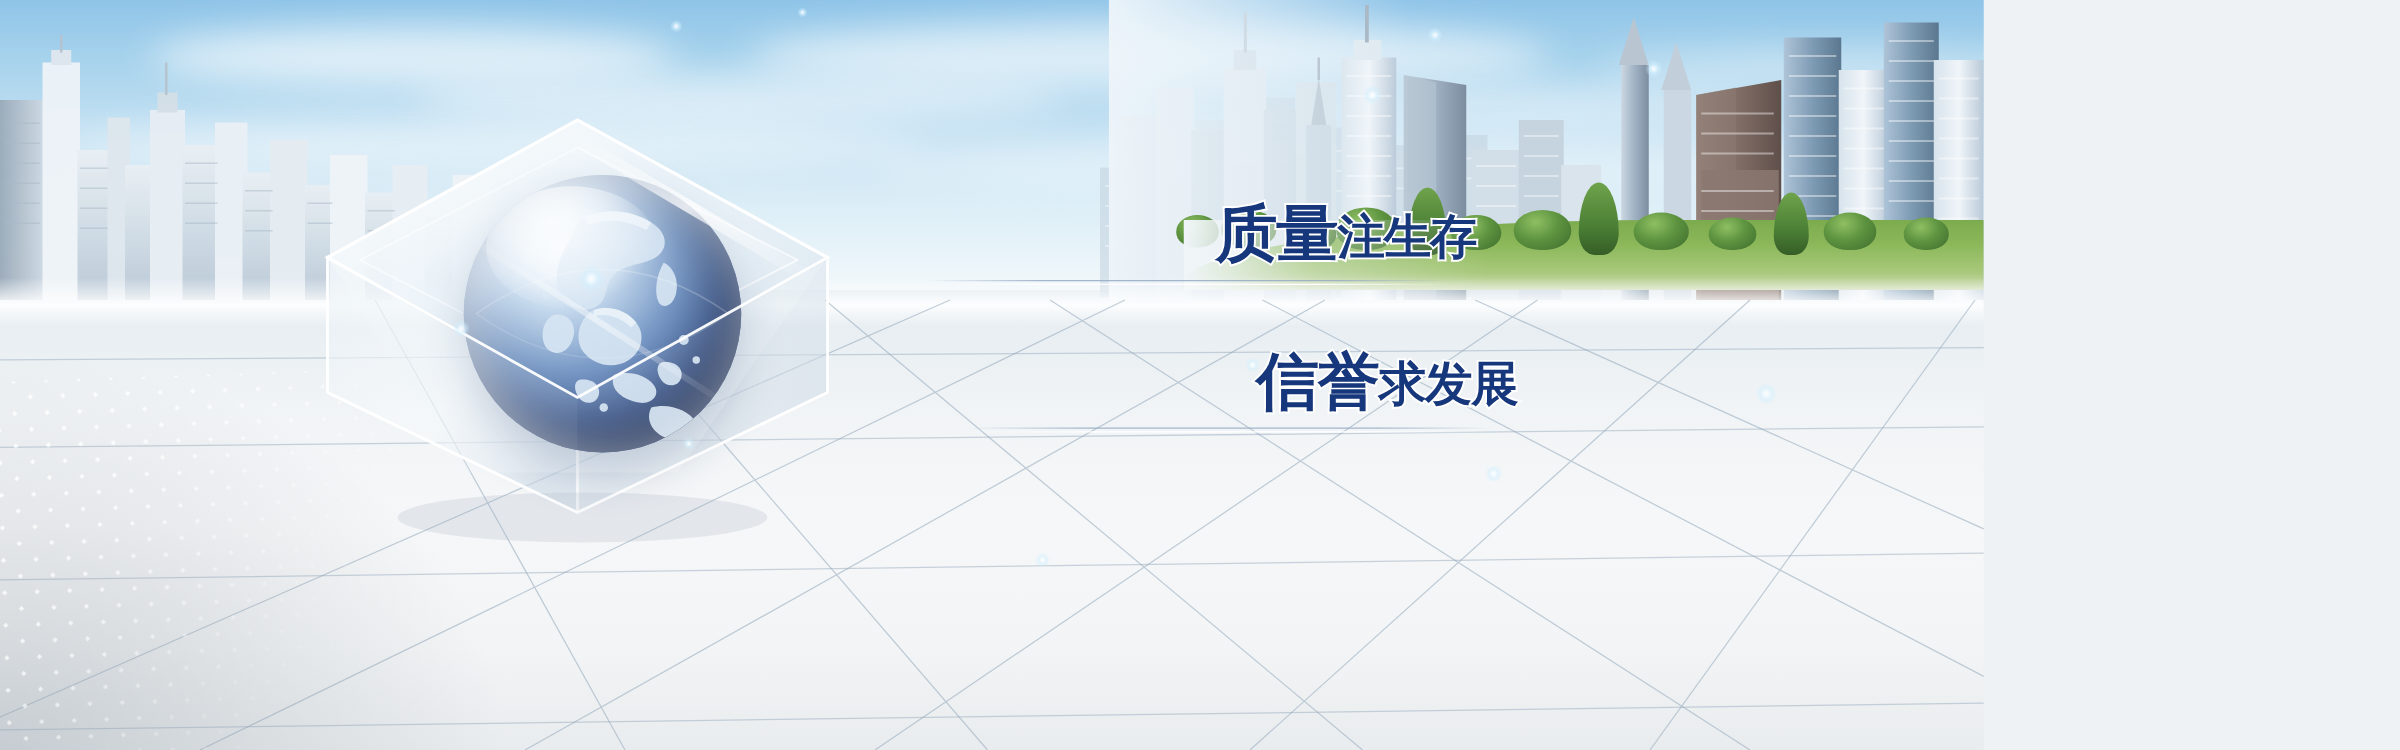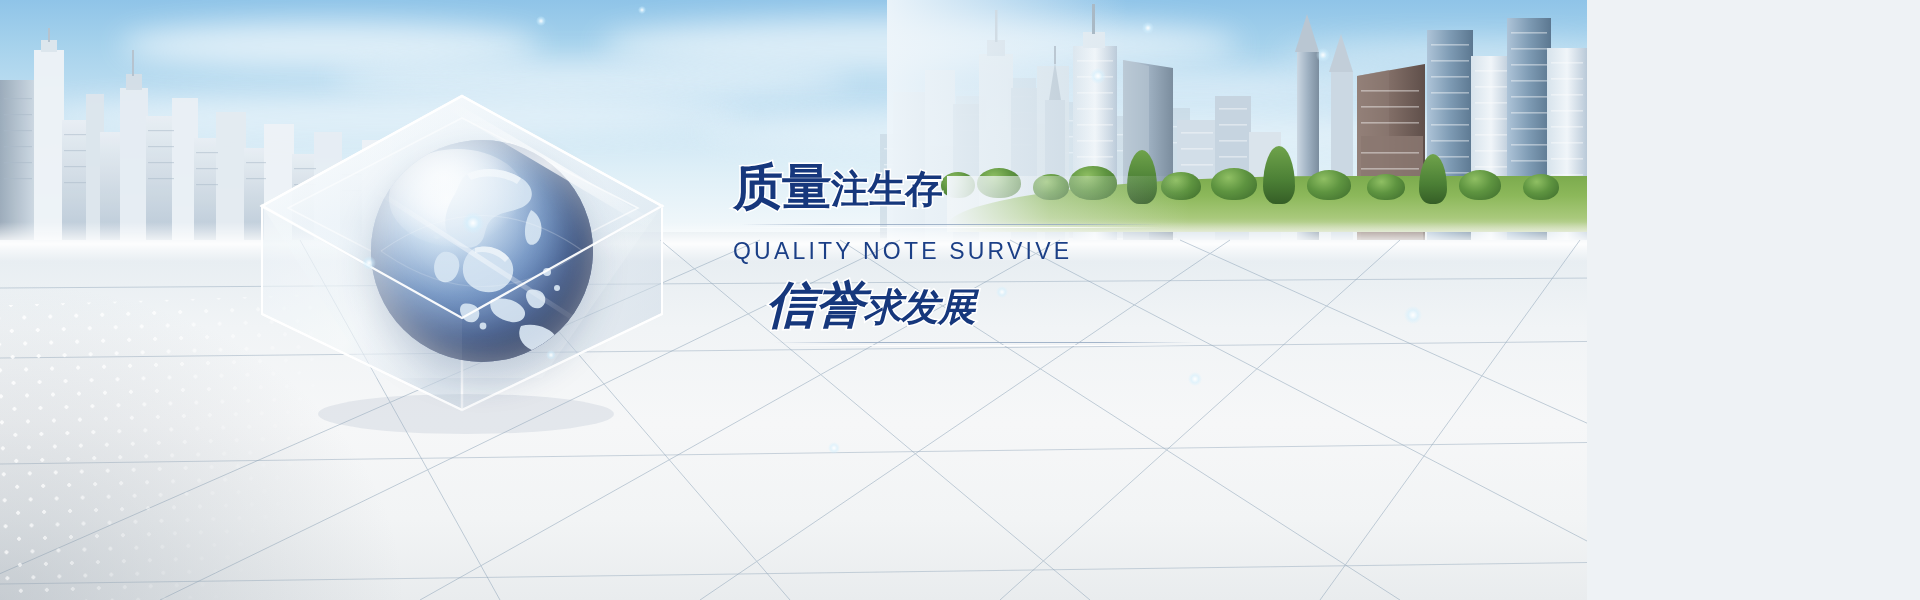--- a/index.html
+++ b/index.html
@@ -8,20 +8,21 @@
     width:1920px; height:600px;
     overflow:hidden;
     font-family:"Liberation Sans", sans-serif;
     background:#eef2f5;
   }
 
   .banner {
     position:relative;
     width:1587px; height:600px;
     overflow:hidden;
+    text-align:right;
   }
 
   
   .sky {
     position:absolute; left:0; top:0; width:1920px; height:250px;
     background:
       linear-gradient(to bottom,
         #8fc4e8 0%,
         #a6d2ec 18%,
         #c2e0f2 42%,
@@ -178,21 +179,21 @@
     white-space:nowrap;
   }
 
   .rule {
     height:1px; width:420px;
     background:linear-gradient(to right, rgba(160,178,200,0) 0%, rgba(150,170,195,.85) 22%, rgba(150,170,195,.85) 78%, rgba(160,178,200,0) 100%);
   }
   .rule.light { background:linear-gradient(to right, rgba(255,255,255,0) 0%, rgba(255,255,255,.95) 25%, rgba(255,255,255,.95) 75%, rgba(255,255,255,0) 100%); }
 
   .block-1 { position:absolute; left:0;  top:0; }
-  .block-2 { position:absolute; left:33px; top:118px;font-style:italic; }
+  .block-2 { position:absolute; left:33px; top:118px; }
 
   .row-1 { margin-bottom:12px; }
   .rule-wrap { position:relative; width:440px; height:6px; margin:4px 0 8px 8px; }
   .rule-wrap .rule { position:absolute; left:0; top:0; }
   .rule-wrap .rule.light { top:3px; }
 </style>
 </head>
 <body>
 
 <div class="banner">
@@ -645,21 +646,20 @@
   <div class="copy">
 
     <div class="block-1">
       <div class="headline row-1">
         <span class="big">质量</span><span class="small">注生存</span>
       </div>
       <div class="rule-wrap">
         <div class="rule"></div>
         <div class="rule light"></div>
       </div>
-      <div class="subline">QUALITY  NOTE  SURVIVE</div>
     </div>
 
     <div class="block-2">
       <div class="headline row-1">
         <span class="big">信誉</span><span class="small">求发展</span>
       </div>
       <div class="rule-wrap">
         <div class="rule"></div>
         <div class="rule light"></div>
       </div>

